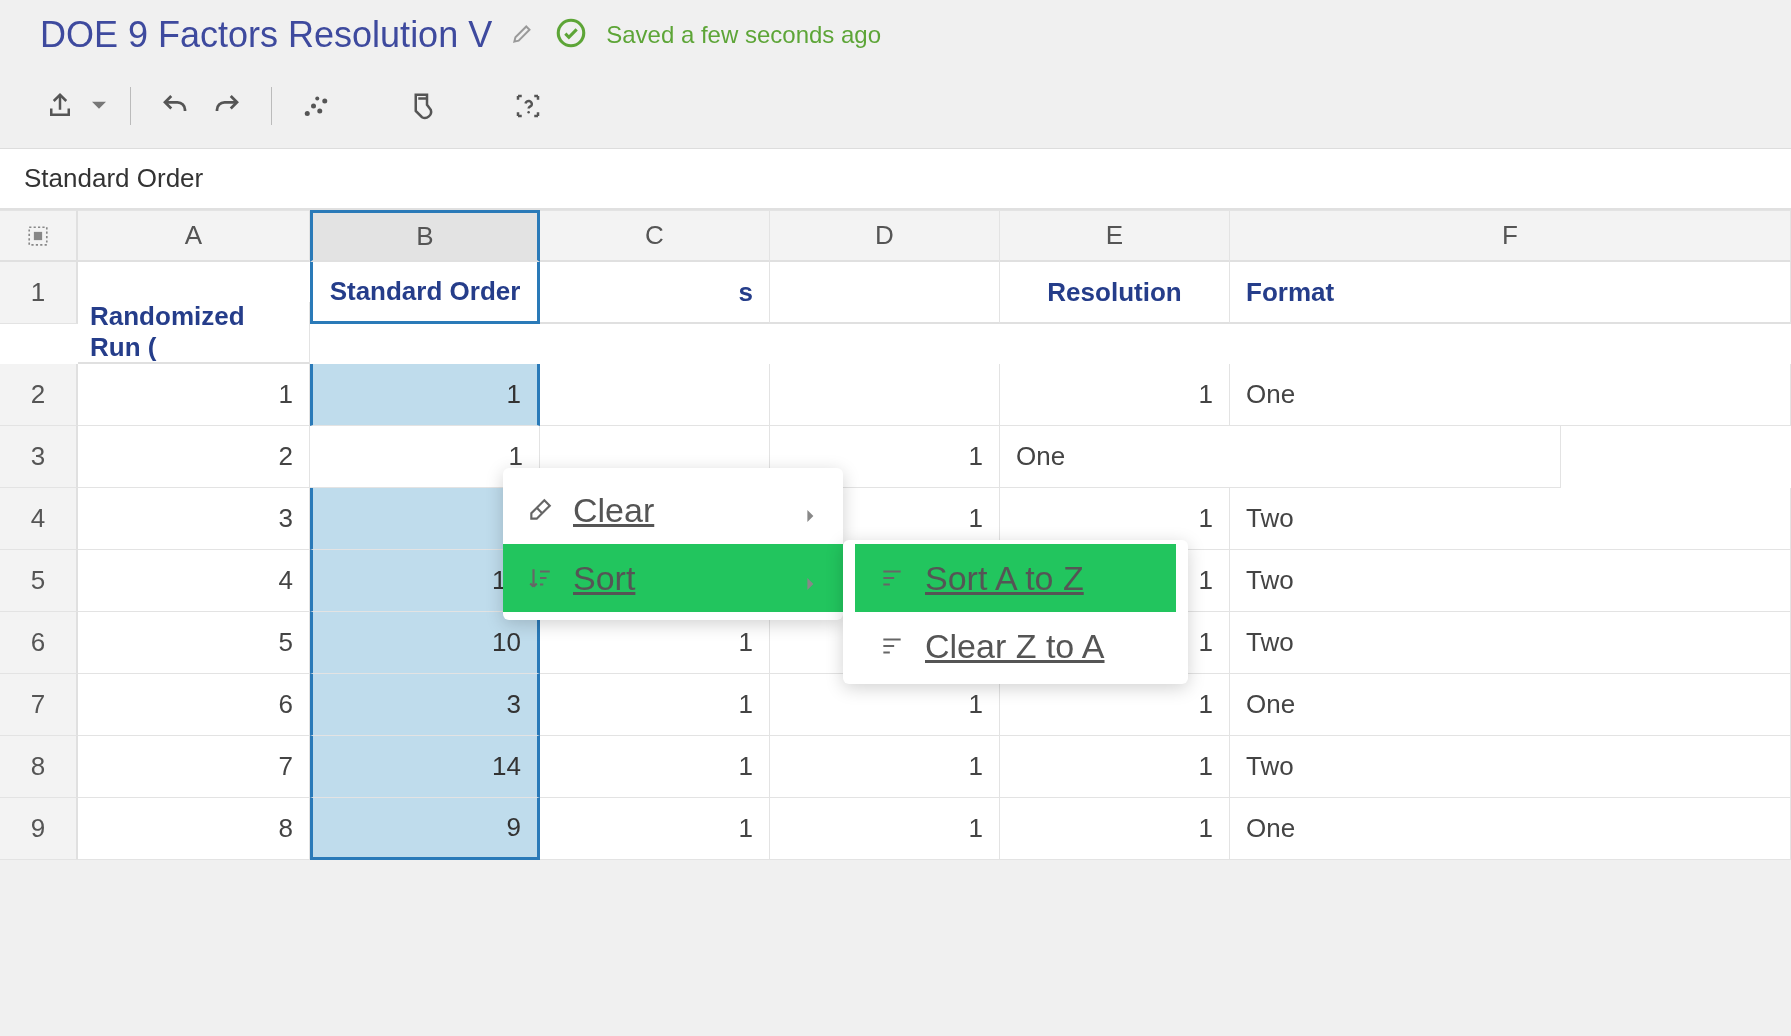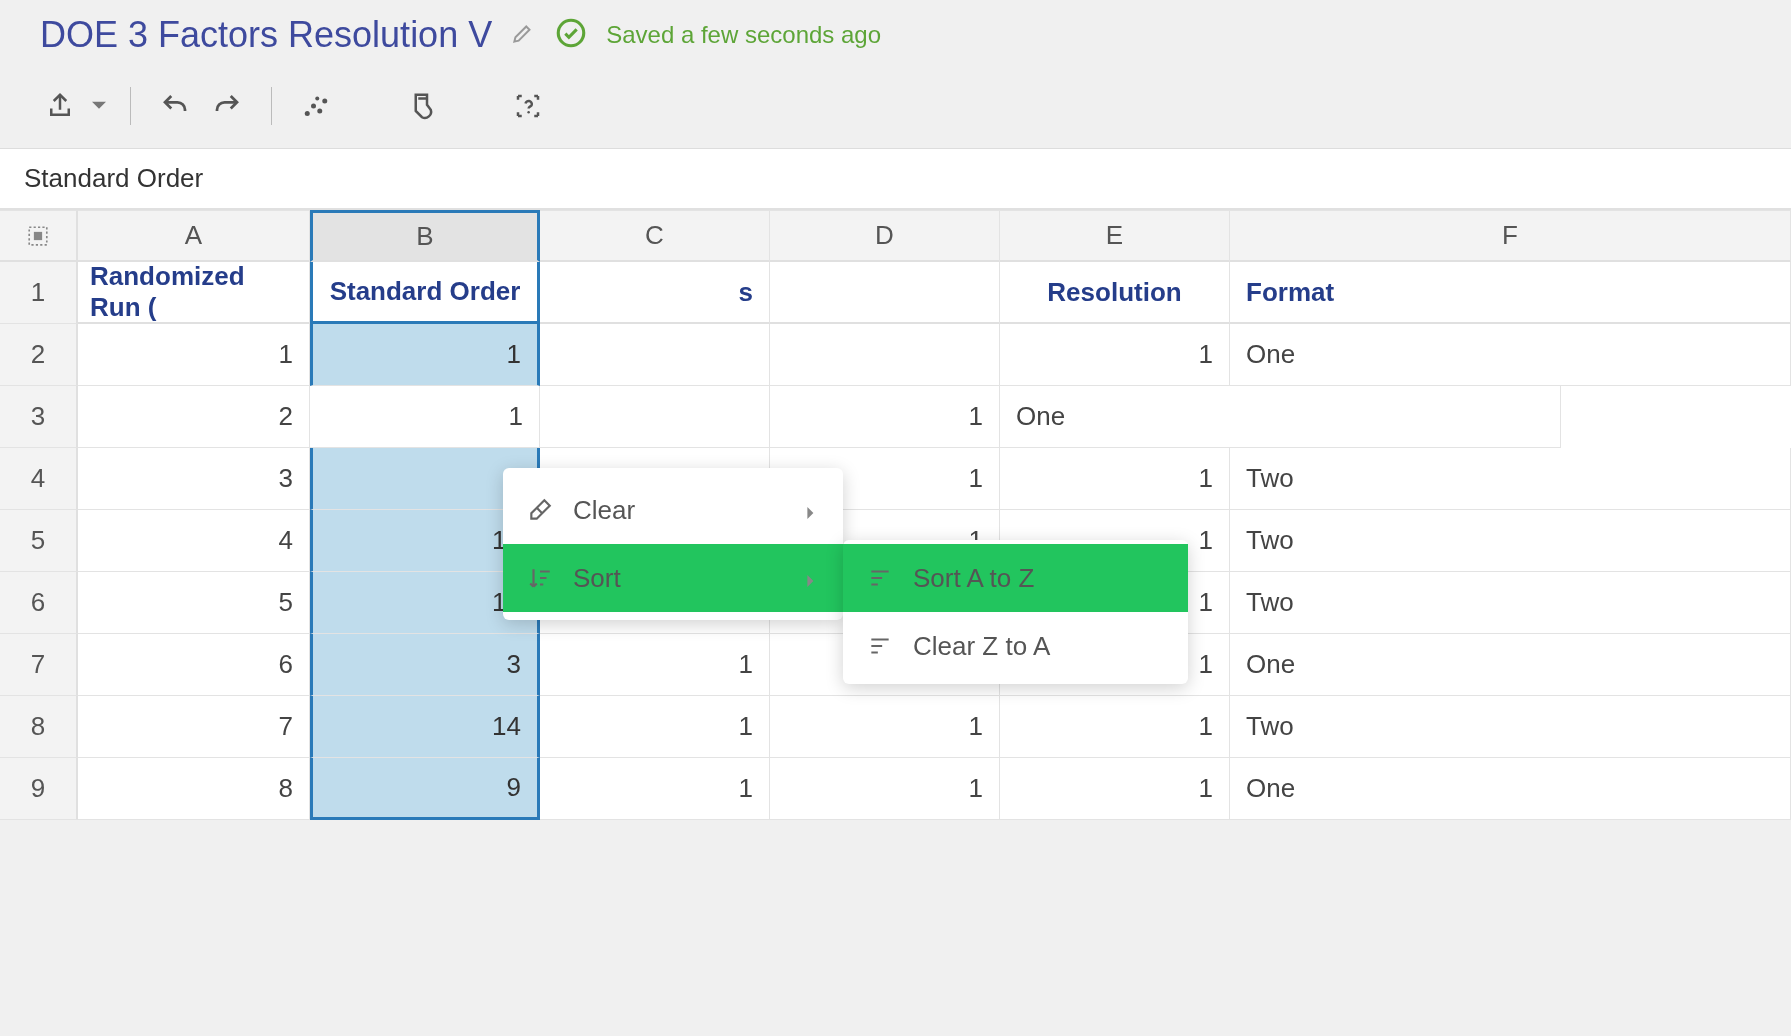--- a/index.html
+++ b/index.html
@@ -124,21 +124,21 @@
 
   
   .field-head {
     color: #253D8A;
     font-weight: 600;
     font-size: 26px;
     justify-content: center;
     background: #fff;
     border-bottom: 2px solid #e0e0e0;
   }
-  .field-head.first-col { justify-content: flex-start; padding-left: 12px; }
+  .field-head.first-col { justify-content: flex-start; padding-left: 12px; margin-top: 40px; }
   .field-head.format-col { justify-content: flex-start; }
 
   
   .col-head-row .cell.sel-col-head {
     background: #e3e3e3;
     border-left: 3px solid #2A7AB8;
     border-right: 3px solid #2A7AB8;
     border-top: 3px solid #2A7AB8;
   }
   .field-head.sel-field-head {
@@ -172,48 +172,49 @@
     border-radius: 6px;
     box-shadow: 0 4px 18px rgba(0,0,0,0.18);
     padding: 8px 0;
     z-index: 50;
   }
   .cm-item {
     display: flex;
     align-items: center;
     height: 68px;
     padding: 0 22px;
-    font-size: 26px;
+    font-size: 34px;
     color: #555;
     cursor: pointer;
     gap: 18px;
+    text-decoration: underline;
   }
   .cm-item.hover { background: #22c55e; }
   .cm-item .cm-icon { width: 30px; display:flex; align-items:center; justify-content:center;}
   .cm-item .cm-icon svg { width: 26px; height: 26px; }
   .cm-item .cm-arrow { margin-left: auto; width: 16px; }
   .cm-item .cm-arrow svg { width: 12px; height: 12px; }
 
   .sub-menu {
     position: absolute;
     left: 843px;
     top: 330px;
     width: 345px;
     background: #fff;
     border-radius: 6px;
     box-shadow: 0 4px 18px rgba(0,0,0,0.18);
-    padding: 4px 0;
+    padding: 4px 12px;
     z-index: 60;
   }
 </style>
 </head>
 <body>
 
 <div class="title-bar">
-  <span class="page-title">DOE 3 Factors Resolution V</span>
+  <span class="page-title">DOE 9 Factors Resolution V</span>
   <span class="edit-icon">
     <svg viewBox="0 0 24 24" fill="none" stroke="#999" stroke-width="1.8">
       <path d="M4 20l4-1 10-10-3-3L5 16l-1 4z"></path>
     </svg>
   </span>
   <span class="check-icon">
     <svg viewBox="0 0 24 24" fill="none" stroke="#5DA537" stroke-width="2.2">
       <circle cx="12" cy="12" r="9"></circle>
       <path d="M8 12.5l2.5 2.5L16 9.5"></path>
     </svg>

